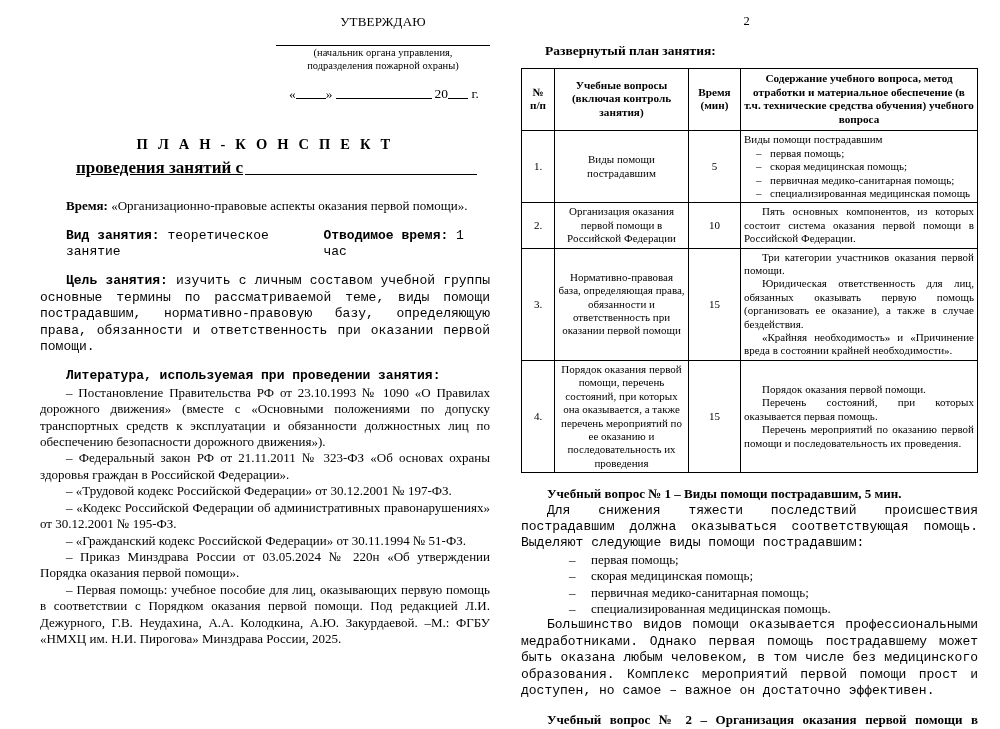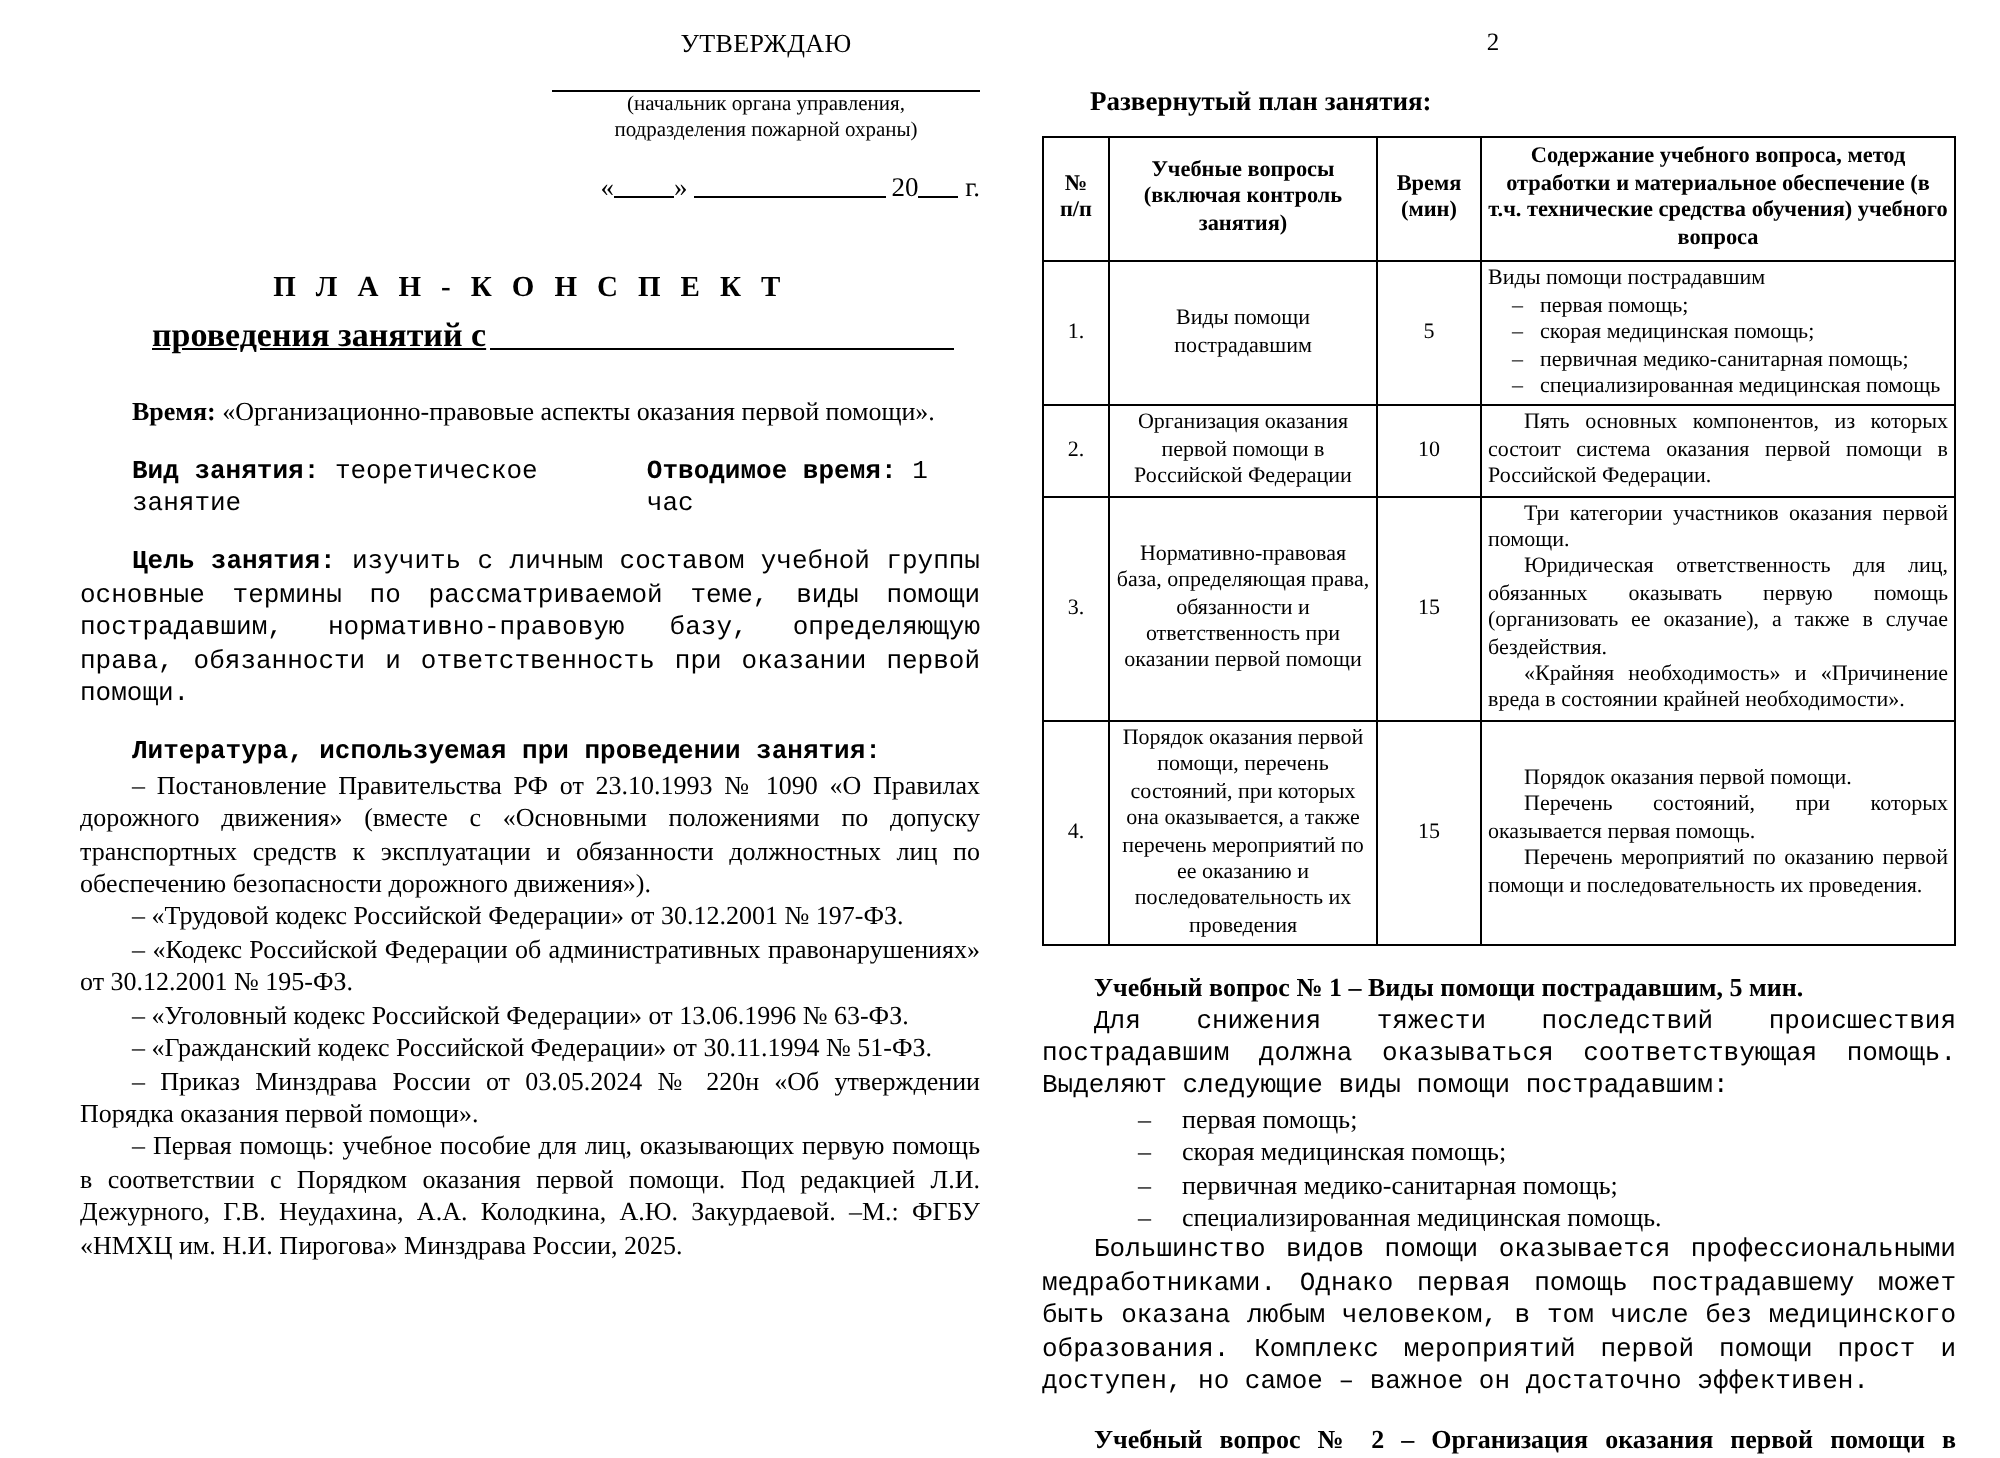--- a/index.html
+++ b/index.html
@@ -72,21 +72,21 @@
     margin: 6px 0 1px 0;
   }
   .approve-sub {
     font-size: 10.5px;
     line-height: 12.6px;
   }
   .approve-date {
     margin-top: 14px;
     font-size: 13.5px;
     white-space: nowrap;
-    text-align: right;
+    text-align: center;
     padding-left: 2px;
   }
   .ul-sm  { display:inline-block; border-bottom:1px solid #000; width:30px; height:11px; vertical-align:-1px;}
   .ul-md  { display:inline-block; border-bottom:1px solid #000; width:96px; height:11px; vertical-align:-1px; margin:0 3px;}
   .ul-xs  { display:inline-block; border-bottom:1px solid #000; width:20px; height:11px; vertical-align:-1px;}
 
   
   .doc-title {
     text-align: center;
     font-weight: bold;
@@ -260,23 +260,23 @@
       <span class="b">Цель занятия:</span>
       <span>изучить с личным составом учебной группы основные термины по рассматриваемой теме, виды помощи пострадавшим, нормативно-правовую базу, определяющую права, обязанности и ответственность при оказании первой помощи.</span>
     </div>
 
     <div class="gap-m"></div>
 
     <div class="p indent b">Литература, используемая при проведении занятия:</div>
 
     <div>
       <p class="lit-item">– Постановление Правительства РФ от 23.10.1993 № 1090 «О Правилах дорожного движения» (вместе с «Основными положениями по допуску транспортных средств к эксплуатации и обязанности должностных лиц по обеспечению безопасности дорожного движения»).</p>
+      <p class="lit-item">– Федеральный закон РФ от 21.11.2011 № 323-ФЗ «Об основах охраны здоровья граждан в Российской Федерации».</p>
       <p class="lit-item">– «Трудовой кодекс Российской Федерации» от 30.12.2001 № 197-ФЗ.</p>
       <p class="lit-item">– «Кодекс Российской Федерации об административных правонарушениях» от 30.12.2001 № 195-ФЗ.</p>
-      <p class="lit-item">– «Уголовный кодекс Российской Федерации» от 13.06.1996 № 63-ФЗ.</p>
       <p class="lit-item">– «Гражданский кодекс Российской Федерации» от 30.11.1994 № 51-ФЗ.</p>
       <p class="lit-item">– Приказ Минздрава России от 03.05.2024 № 220н «Об утверждении Порядка оказания первой помощи».</p>
       <p class="lit-item">– Первая помощь: учебное пособие для лиц, оказывающих первую помощь в соответствии с Порядком оказания первой помощи. Под редакцией Л.И. Дежурного, Г.В. Неудахина, А.А. Колодкина, А.Ю. Закурдаевой. –М.: ФГБУ «НМХЦ им. Н.И. Пирогова» Минздрава России, 2025.</p>
     </div>
 
   </div>
 
   <div class="col-right">
 
     <div class="page-num">2</div>

